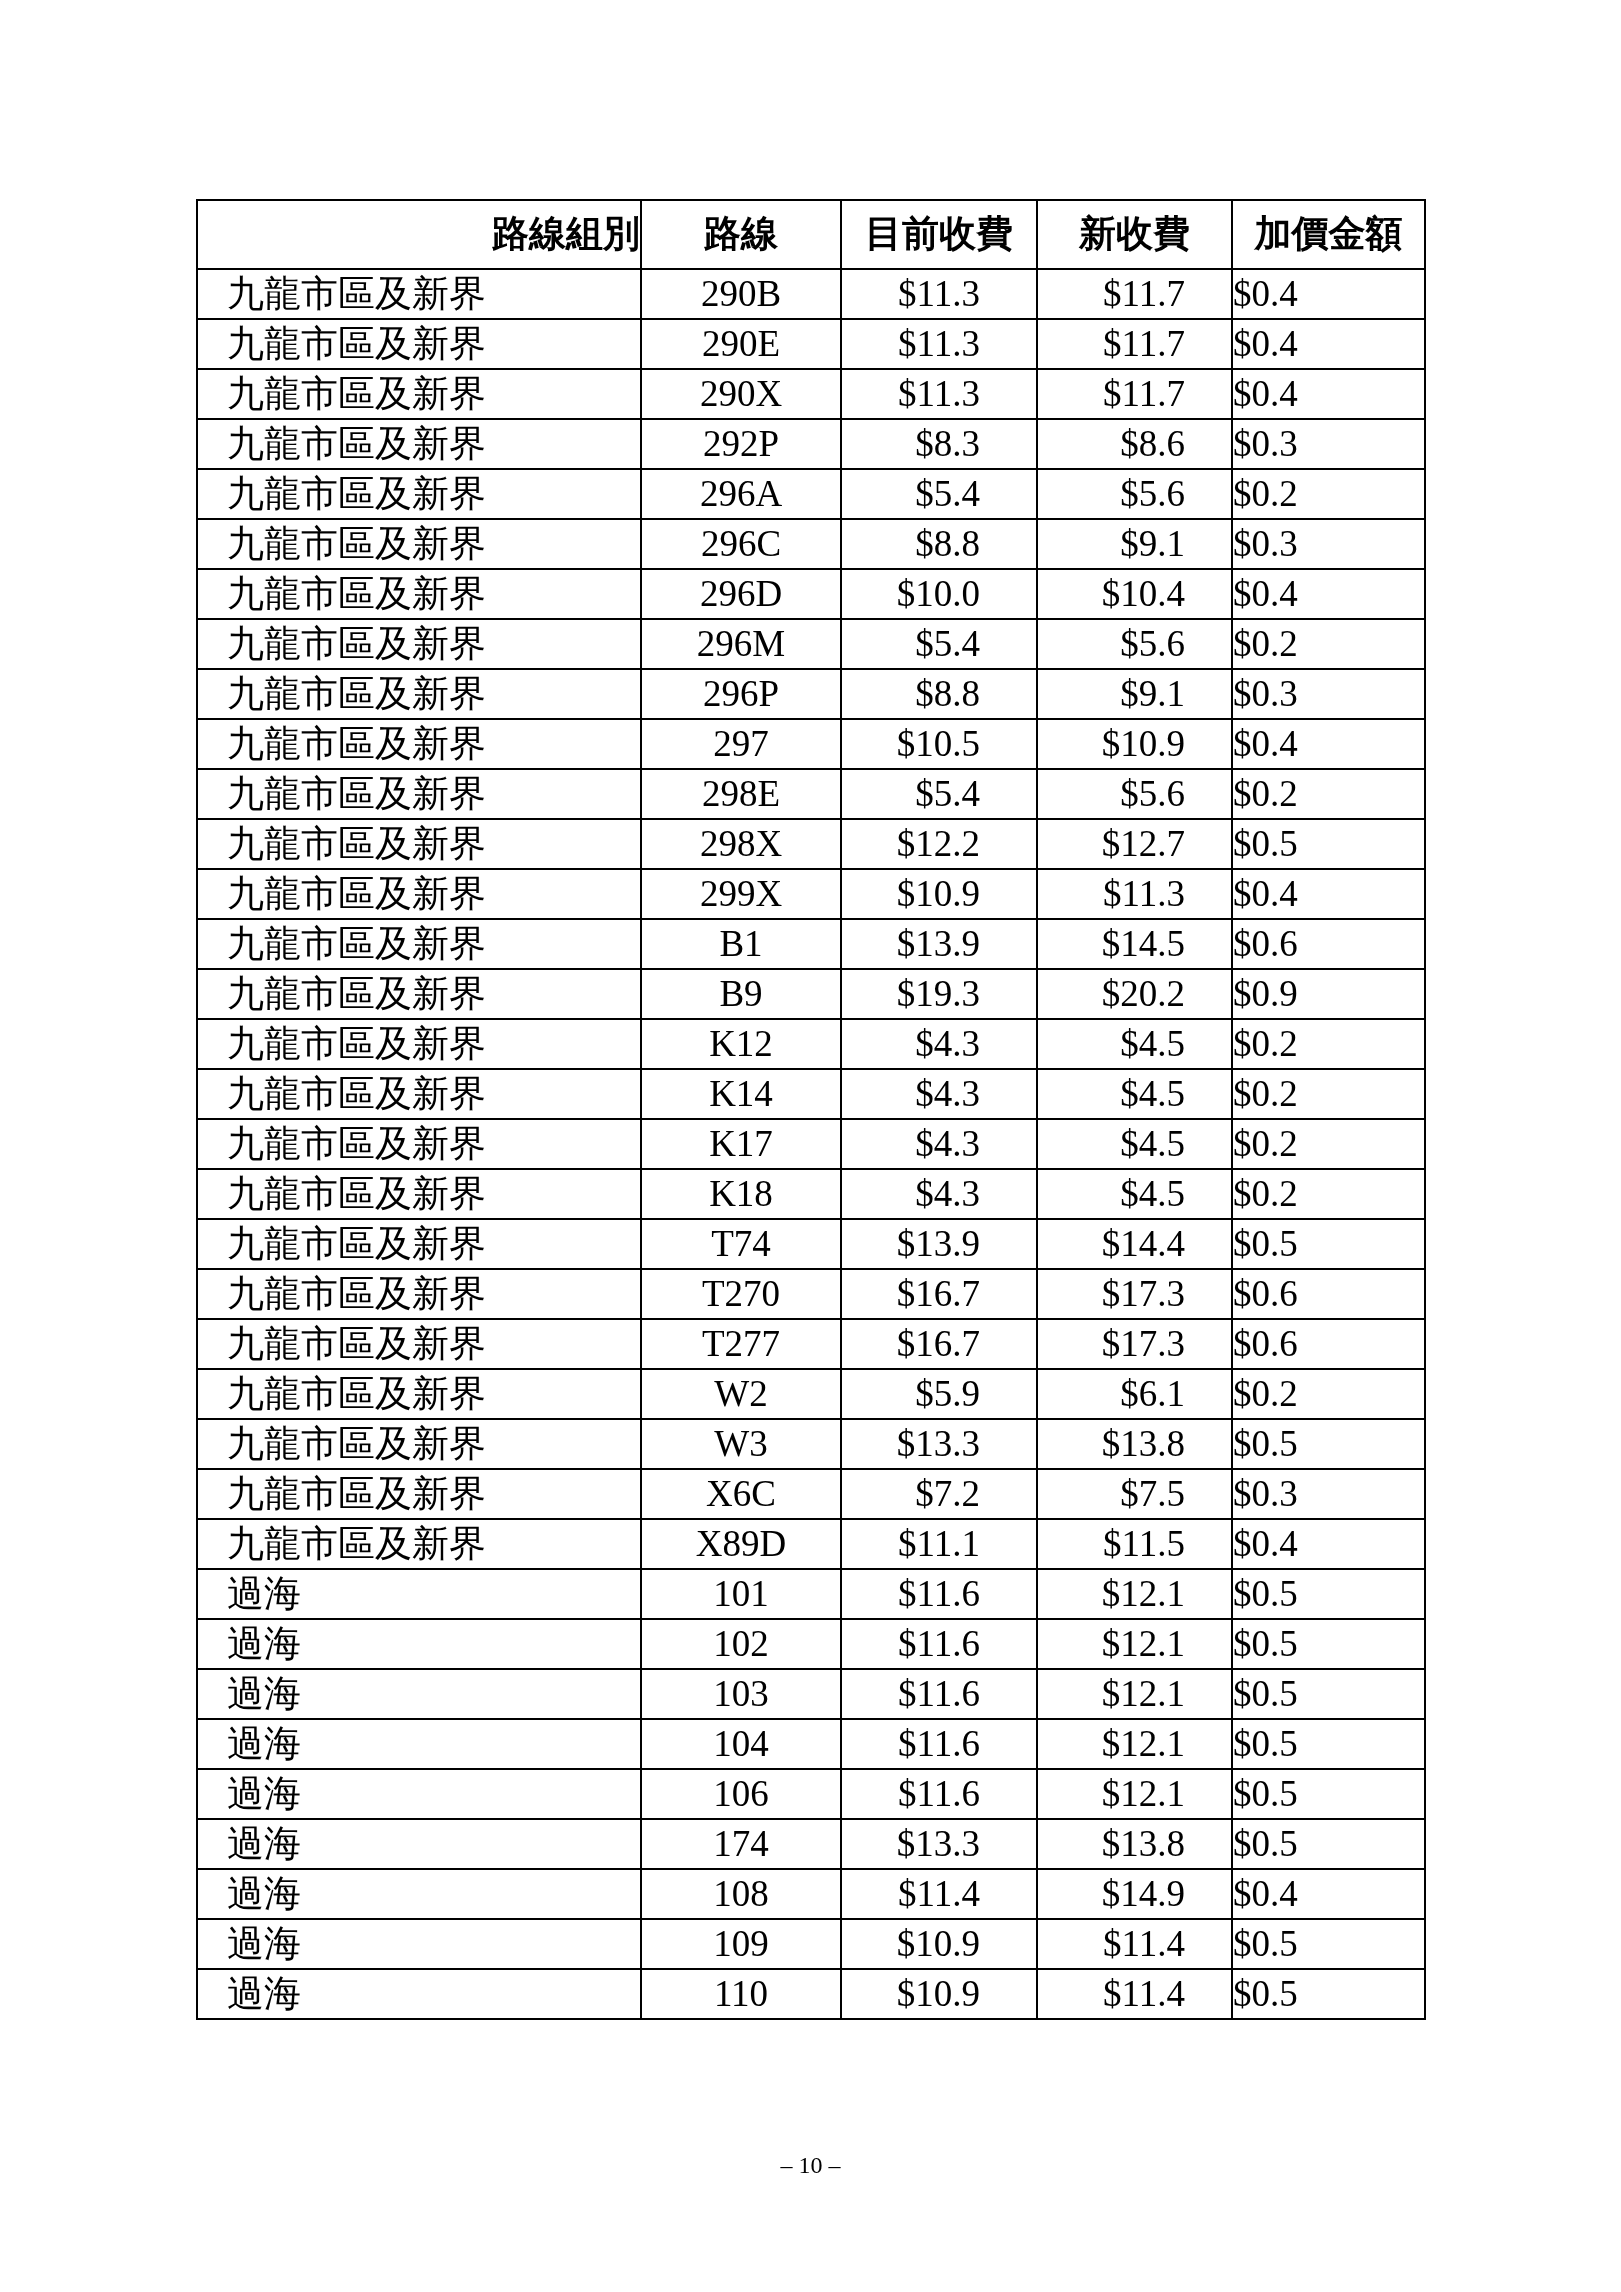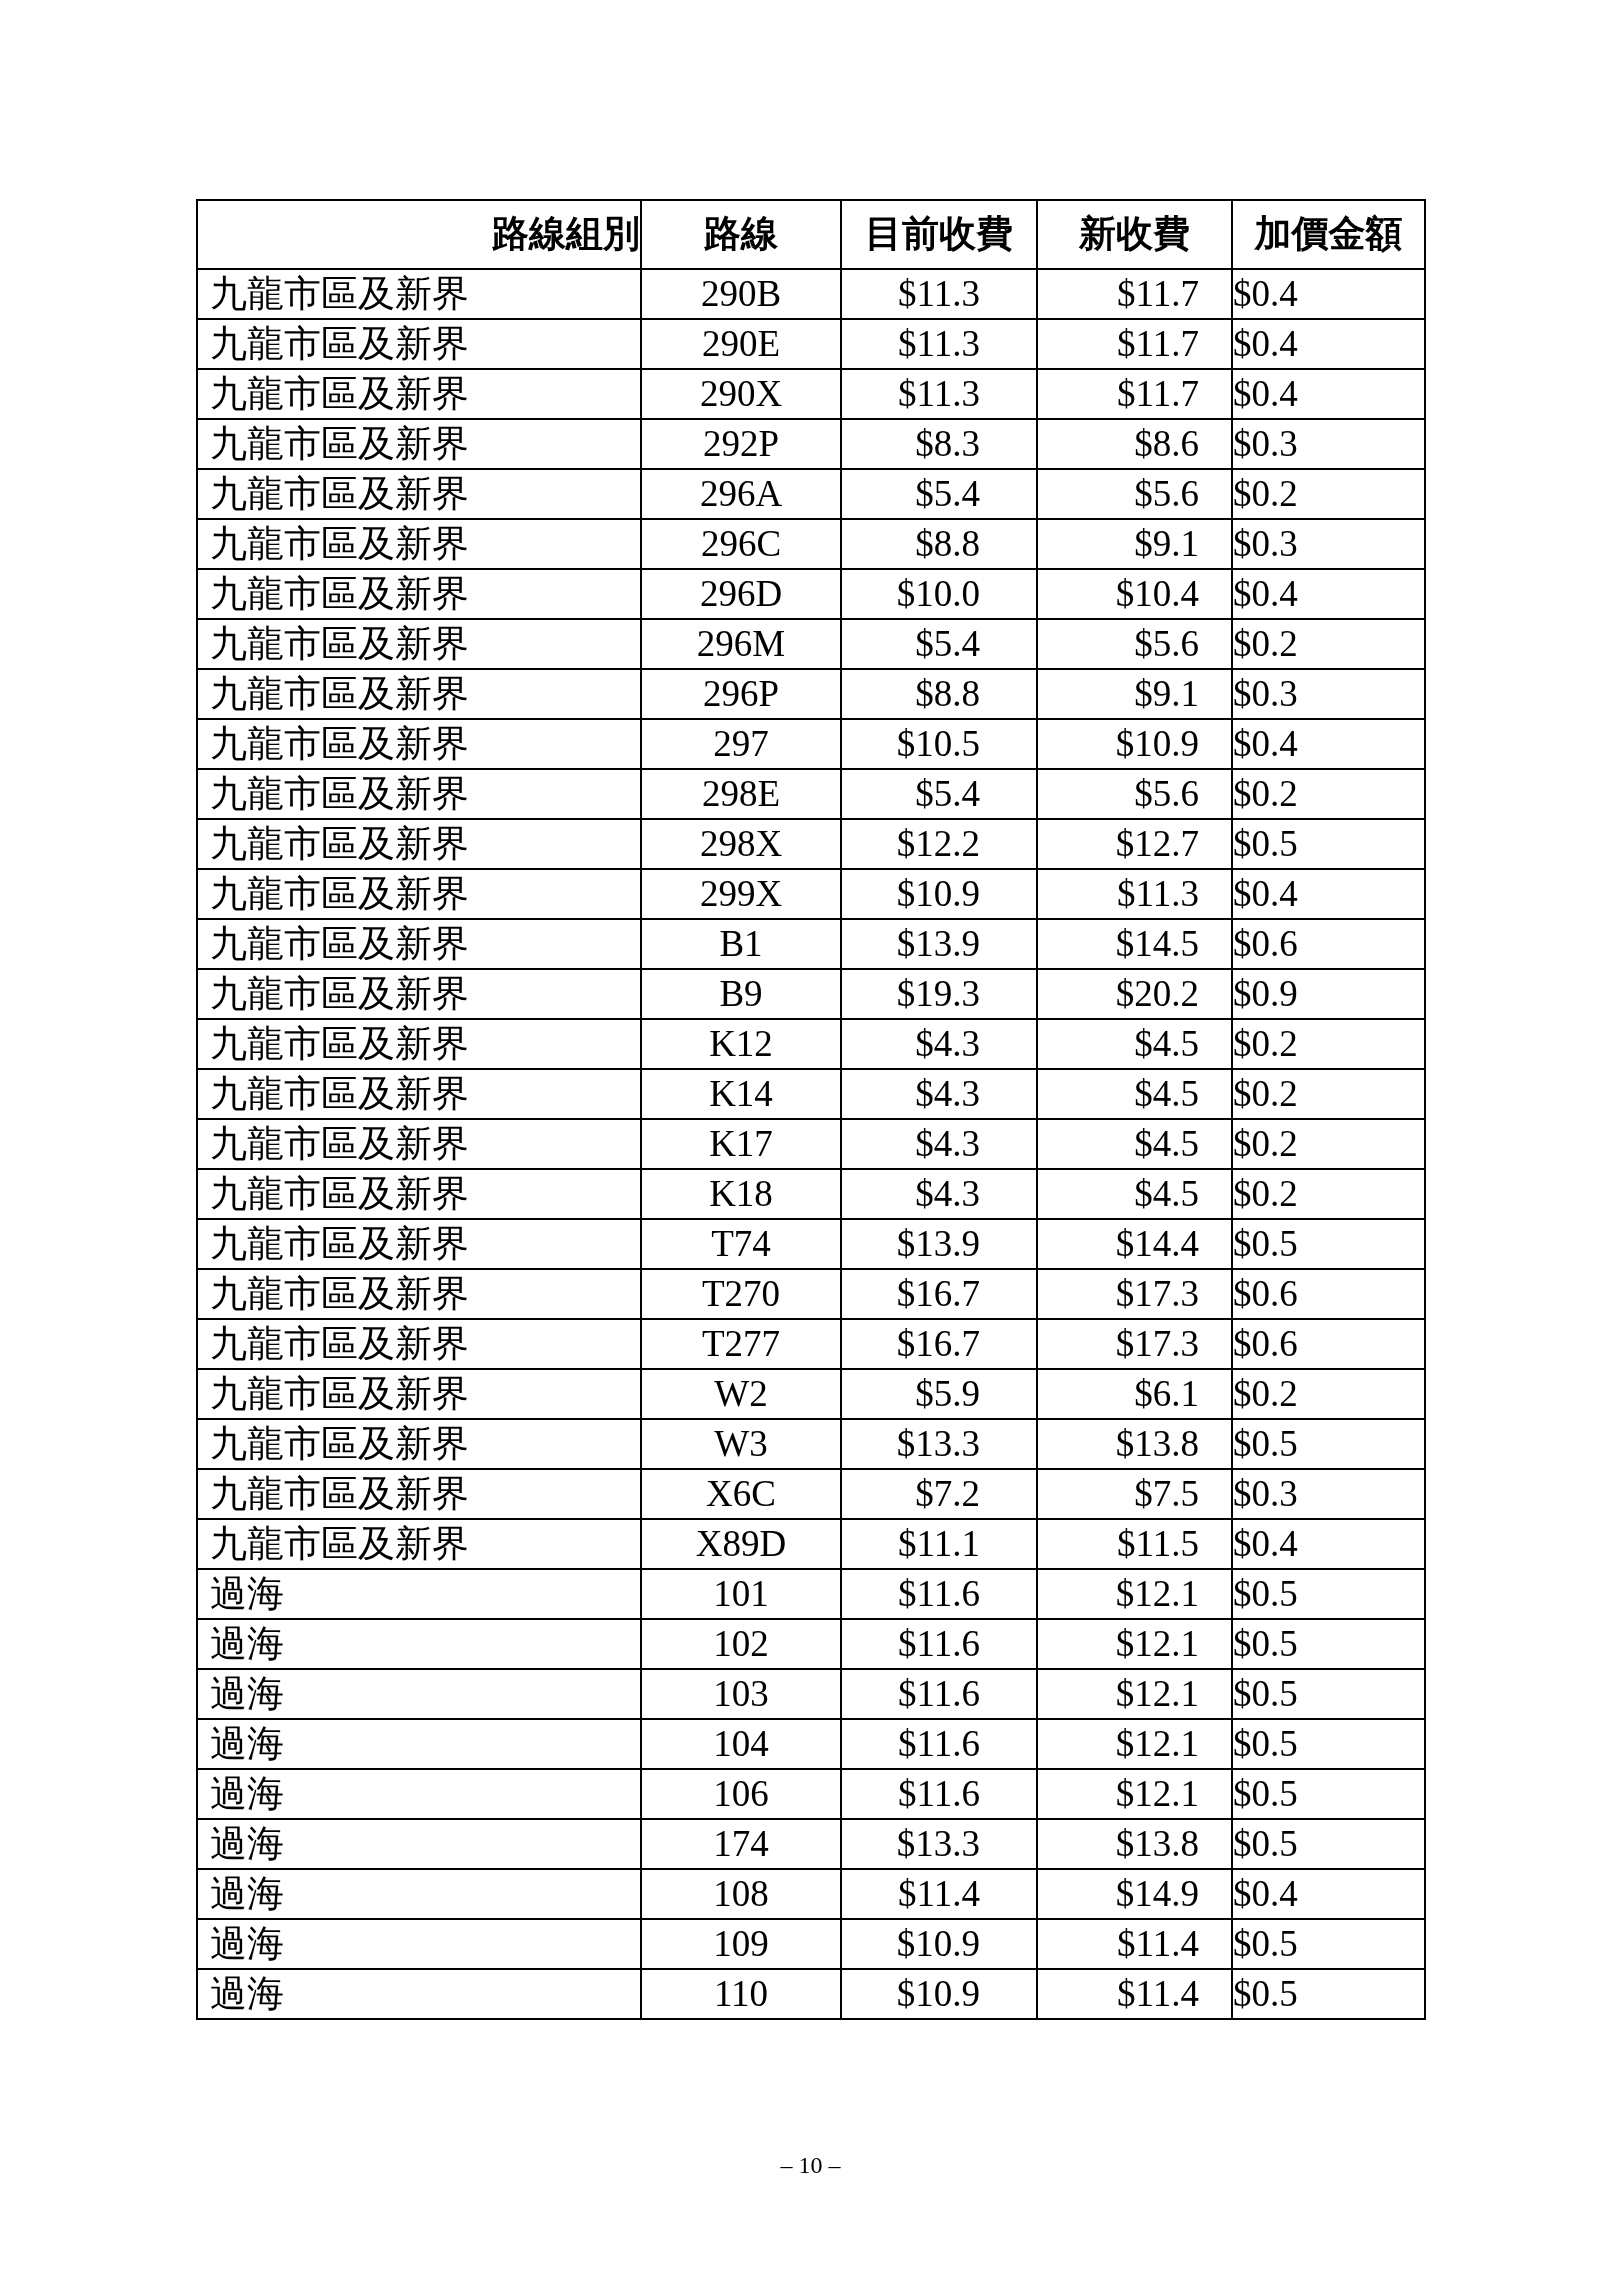--- a/index.html
+++ b/index.html
@@ -38,32 +38,32 @@
   }
   table.fare-table thead th.c0 {
     text-align: right;
     padding-left: 9.8px;
   }
   table.fare-table tbody td {
     height: 48px;
   }
   table.fare-table tbody td.c0 {
     text-align: left;
-    padding-left: 12px;
+    padding-left: 29px;
   }
   table.fare-table tbody td.c1 {
     text-align: center;
   }
   table.fare-table tbody td.c2 {
     text-align: right;
     padding-right: 56px;
   }
   table.fare-table tbody td.c3 {
     text-align: right;
-    padding-right: 32px;
+    padding-right: 46px;
   }
   table.fare-table tbody td.c4 {
     text-align: left;
     padding-right: 50px;
   }
   .page-footer {
     position: absolute;
     top: 2152px;
     left: 0;
     width: 1621px;

